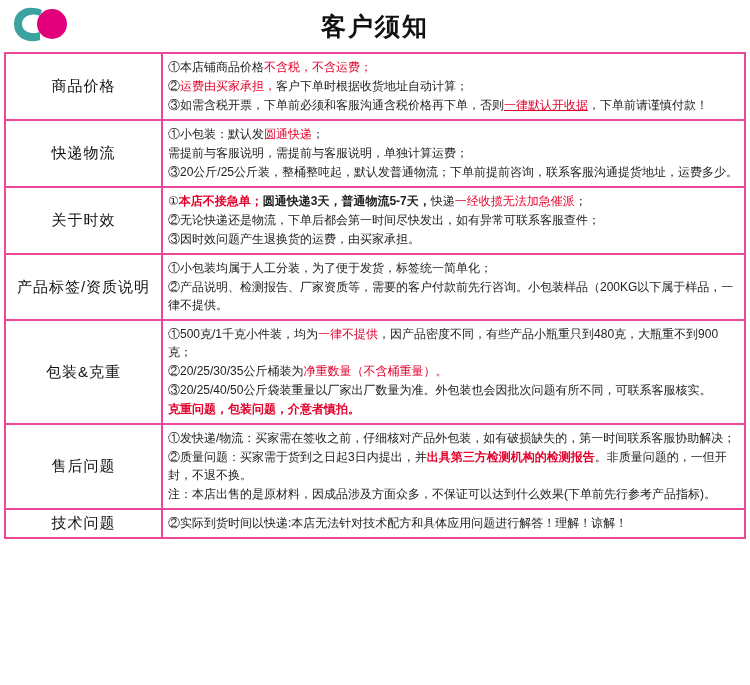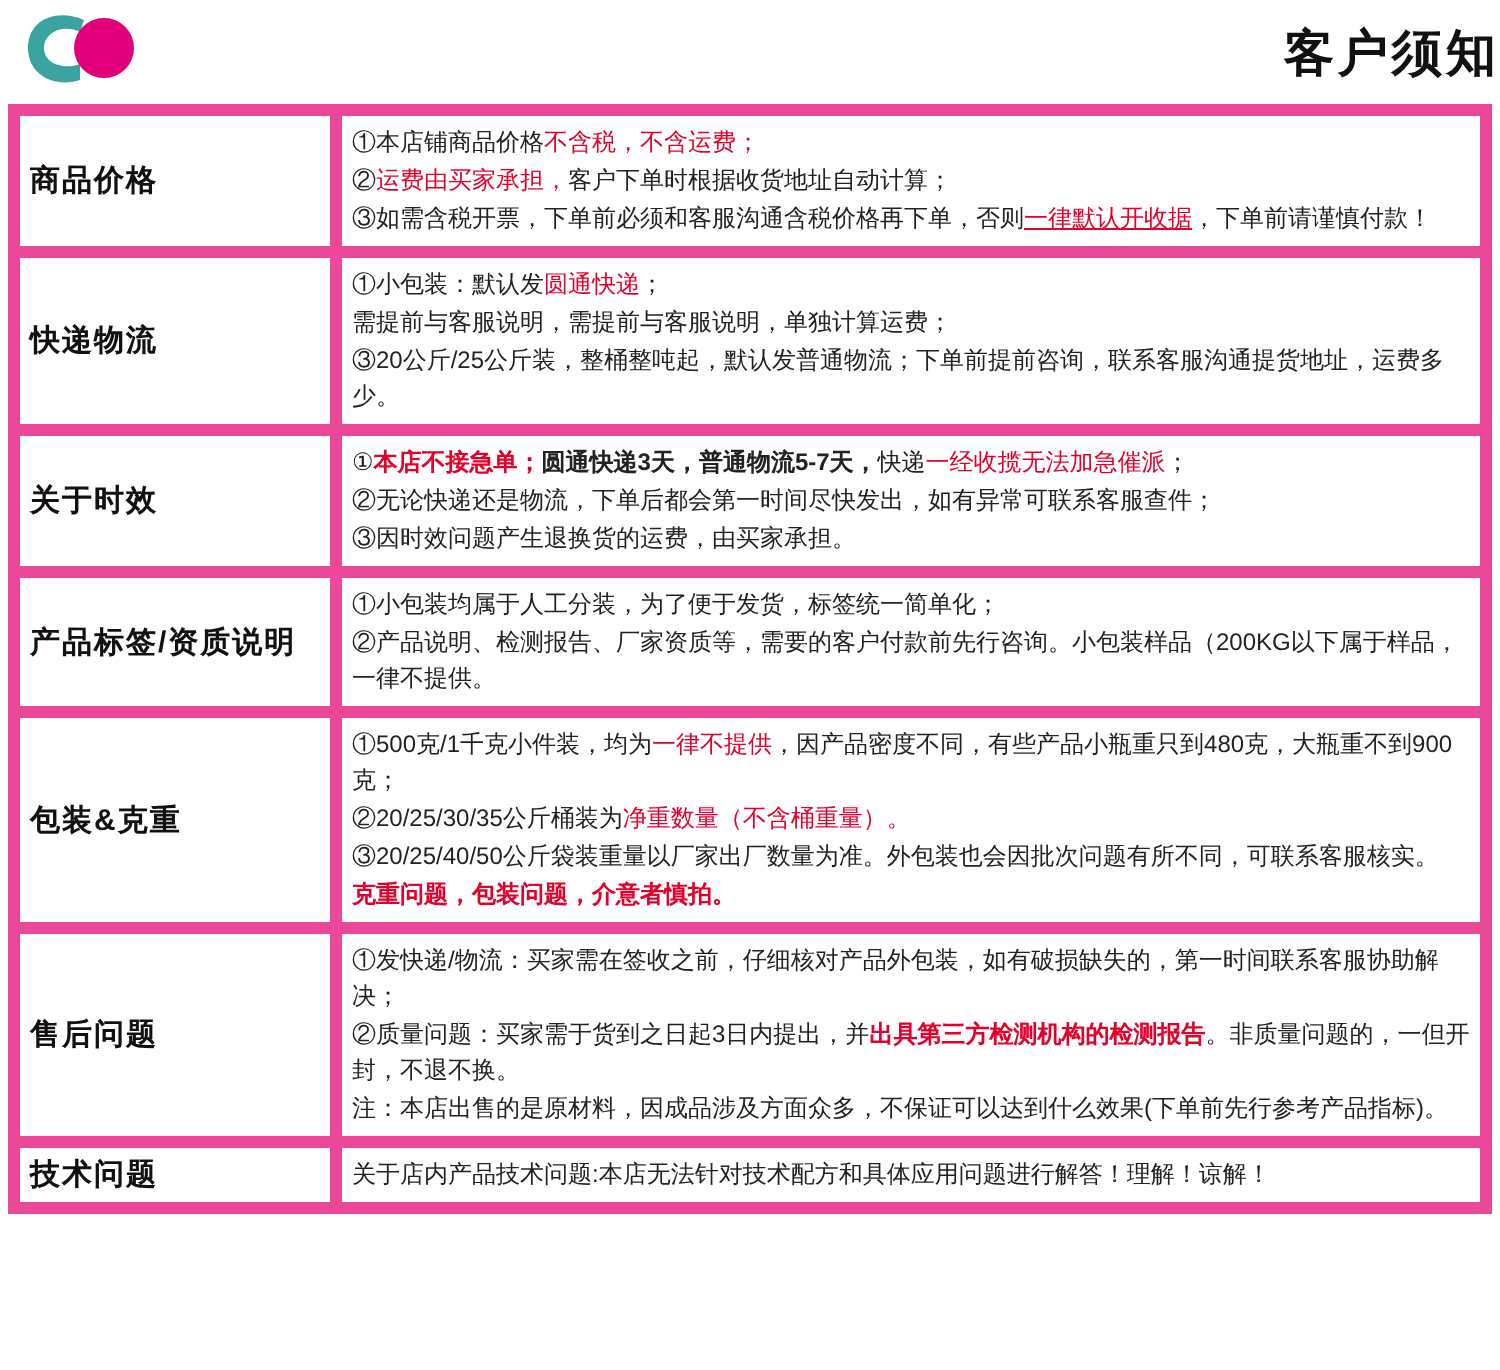--- a/index.html
+++ b/index.html
@@ -19,21 +19,21 @@
     width: 750px;
     height: 685px;
     box-sizing: border-box;
   }
   
   .header {
     position: relative;
     height: 52px;
     display: flex;
     align-items: center;
-    justify-content: flex-end;
+    justify-content: center;
   }
   .logo {
     position: absolute;
     left: 8px;
     top: 2px;
     width: 66px;
     height: 46px;
   }
   .title {
     font-size: 25px;
@@ -42,27 +42,28 @@
     color: #111;
   }
   
   table.notice {
     border-collapse: collapse;
     width: 742px;
     margin: 0 4px;
     table-layout: fixed;
   }
   table.notice td {
-    border: 6px solid #ec4899;
+    border: 2px solid #ec4899;
     vertical-align: middle;
     padding: 4px 5px;
   }
   td.label {
     width: 145px;
-    font-weight: bold;
+    text-align: center;
+    font-weight: normal;
     font-size: 15px;
     color: #111;
     letter-spacing: 1px;
   }
   td.content {
     font-size: 12px;
     line-height: 1.5;
     color: #222;
     text-align: left;
   }
@@ -142,19 +143,19 @@
           <td class="label">售后问题</td>
           <td class="content">
             <p><span>①发快递/物流：买家需在签收之前，仔细核对产品外包装，如有破损缺失的，第一时间联系客服协助解决；</span></p>
             <p><span>②质量问题：买家需于货到之日起3日内提出，并</span><span class="red bold">出具第三方检测机构的检测报告</span><span>。非质量问题的，一但开封，不退不换。</span></p>
             <p><span>注：本店出售的是原材料，因成品涉及方面众多，不保证可以达到什么效果(下单前先行参考产品指标)。</span></p>
           </td>
         </tr>
         <tr>
           <td class="label">技术问题</td>
           <td class="content">
-            <p><span>关于店内产品技术问题:本店无法针对技术配方和具体应用问题进行解答！理解！谅解！</span></p>
+            <p><span>②实际到货时间以快递:本店无法针对技术配方和具体应用问题进行解答！理解！谅解！</span></p>
           </td>
         </tr>
       </tbody>
   </table>
 
 </div>
 
 </body></html>

